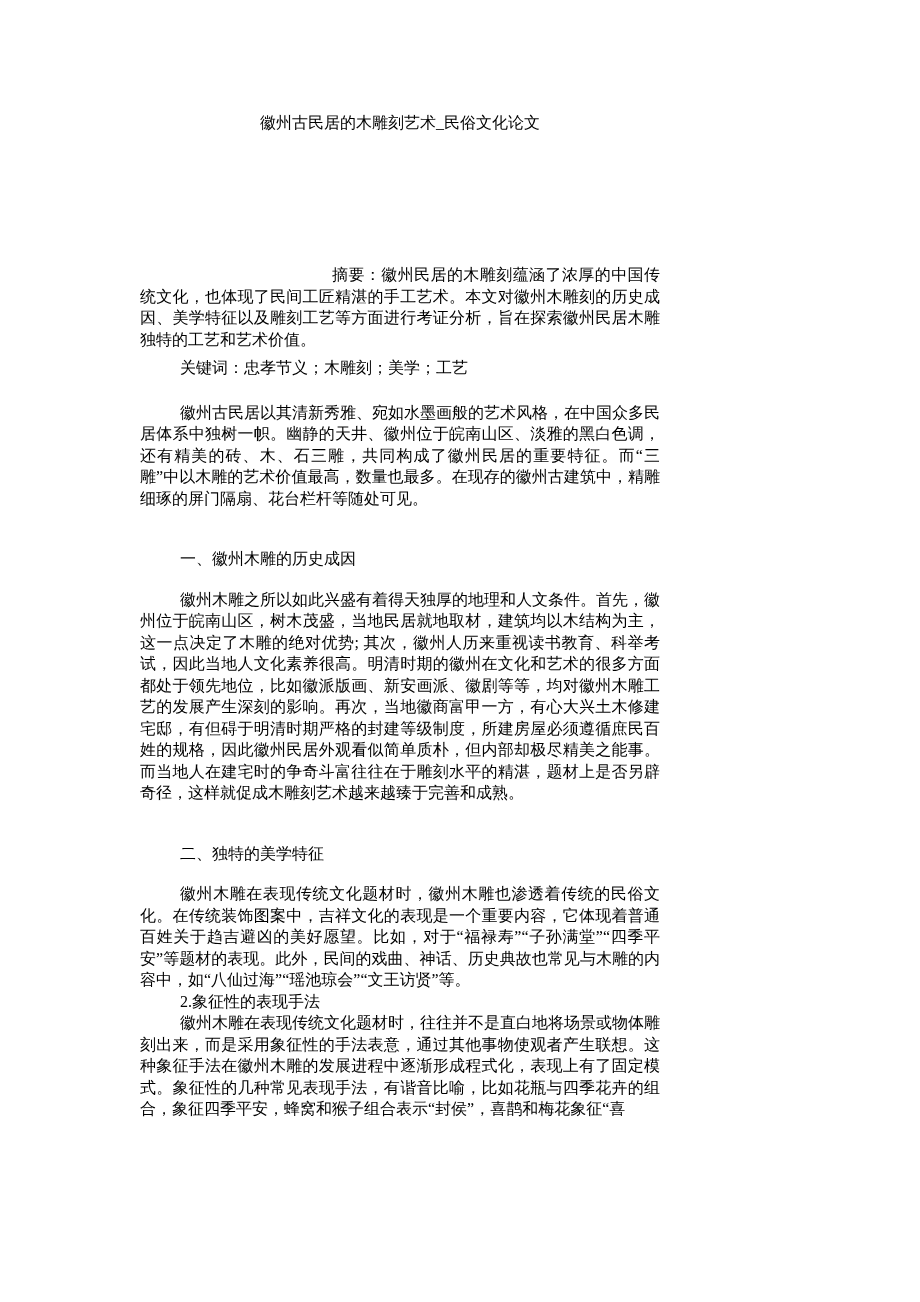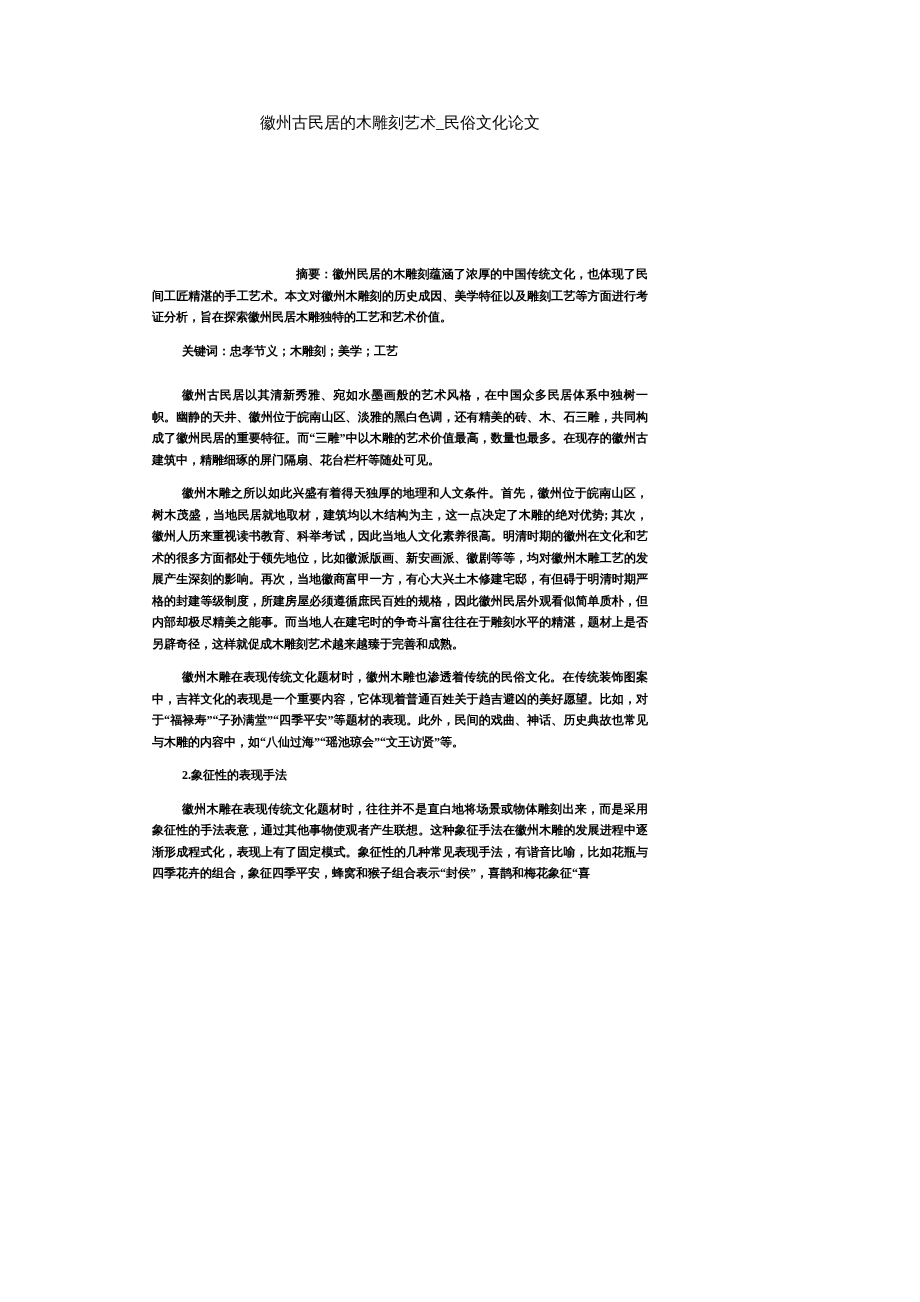--- a/index.html
+++ b/index.html
@@ -24,25 +24,25 @@
     }
     .title {
       font-size: 16px;
       line-height: 21px;
       font-weight: normal;
       text-align: center;
       margin: 0 0 131px 0;
       padding: 0;
     }
     .block {
-      font-size: 12px;
+      font-size: 16px;
       line-height: 21.5px;
-      font-weight: bold;
+      font-weight: normal;
       text-align: justify;
-      margin: 12px;
+      margin: 0;
       padding: 0;
     }
     .abstract {
       text-indent: 12em;
     }
     .indent {
       text-indent: 2.5em;
     }
     .keywords {
       margin-top: 7px;
@@ -58,23 +58,25 @@
 
 <div class="page">
   <h1 class="title">徽州古民居的木雕刻艺术_民俗文化论文</h1>
 
   <p class="block abstract">摘要：徽州民居的木雕刻蕴涵了浓厚的中国传统文化，也体现了民间工匠精湛的手工艺术。本文对徽州木雕刻的历史成因、美学特征以及雕刻工艺等方面进行考证分析，旨在探索徽州民居木雕独特的工艺和艺术价值。</p>
 
   <p class="block indent keywords">关键词：忠孝节义；木雕刻；美学；工艺</p>
 
   <p class="block indent">徽州古民居以其清新秀雅、宛如水墨画般的艺术风格，在中国众多民居体系中独树一帜。幽静的天井、徽州位于皖南山区、淡雅的黑白色调，还有精美的砖、木、石三雕，共同构成了徽州民居的重要特征。而“三雕”中以木雕的艺术价值最高，数量也最多。在现存的徽州古建筑中，精雕细琢的屏门隔扇、花台栏杆等随处可见。</p>
 
+  <h2 class="block indent heading">一、徽州木雕的历史成因</h2>
 
   <p class="block indent">徽州木雕之所以如此兴盛有着得天独厚的地理和人文条件。首先，徽州位于皖南山区，树木茂盛，当地民居就地取材，建筑均以木结构为主，这一点决定了木雕的绝对优势; 其次，徽州人历来重视读书教育、科举考试，因此当地人文化素养很高。明清时期的徽州在文化和艺术的很多方面都处于领先地位，比如徽派版画、新安画派、徽剧等等，均对徽州木雕工艺的发展产生深刻的影响。再次，当地徽商富甲一方，有心大兴土木修建宅邸，有但碍于明清时期严格的封建等级制度，所建房屋必须遵循庶民百姓的规格，因此徽州民居外观看似简单质朴，但内部却极尽精美之能事。而当地人在建宅时的争奇斗富往往在于雕刻水平的精湛，题材上是否另辟奇径，这样就促成木雕刻艺术越来越臻于完善和成熟。</p>
 
+  <h2 class="block indent heading">二、独特的美学特征</h2>
 
 
 
   <p class="block indent">徽州木雕在表现传统文化题材时，徽州木雕也渗透着传统的民俗文化。在传统装饰图案中，吉祥文化的表现是一个重要内容，它体现着普通百姓关于趋吉避凶的美好愿望。比如，对于“福禄寿”“子孙满堂”“四季平安”等题材的表现。此外，民间的戏曲、神话、历史典故也常见与木雕的内容中，如“八仙过海”“瑶池琼会”“文王访贤”等。</p>
 
   <p class="block indent">2.象征性的表现手法</p>
 
   <p class="block indent">徽州木雕在表现传统文化题材时，往往并不是直白地将场景或物体雕刻出来，而是采用象征性的手法表意，通过其他事物使观者产生联想。这种象征手法在徽州木雕的发展进程中逐渐形成程式化，表现上有了固定模式。象征性的几种常见表现手法，有谐音比喻，比如花瓶与四季花卉的组合，象征四季平安，蜂窝和猴子组合表示“封侯”，喜鹊和梅花象征“喜</p>
 </div>
 

